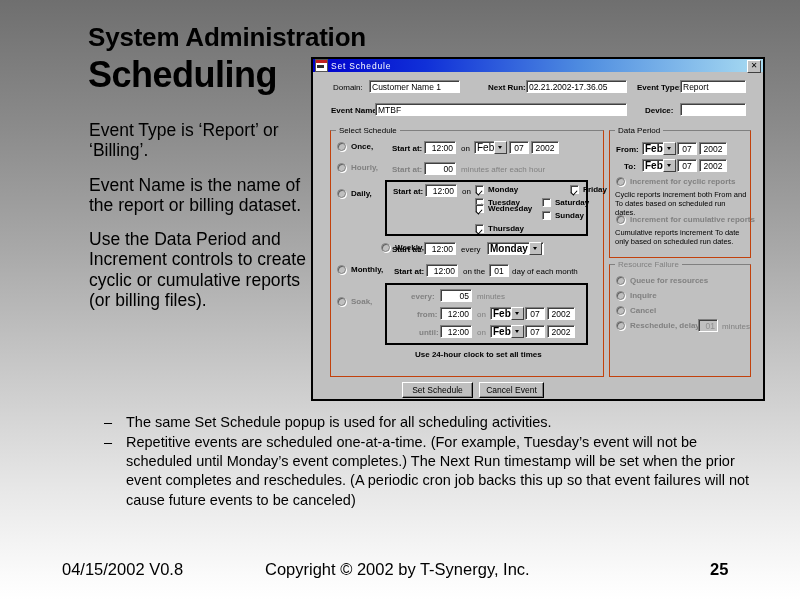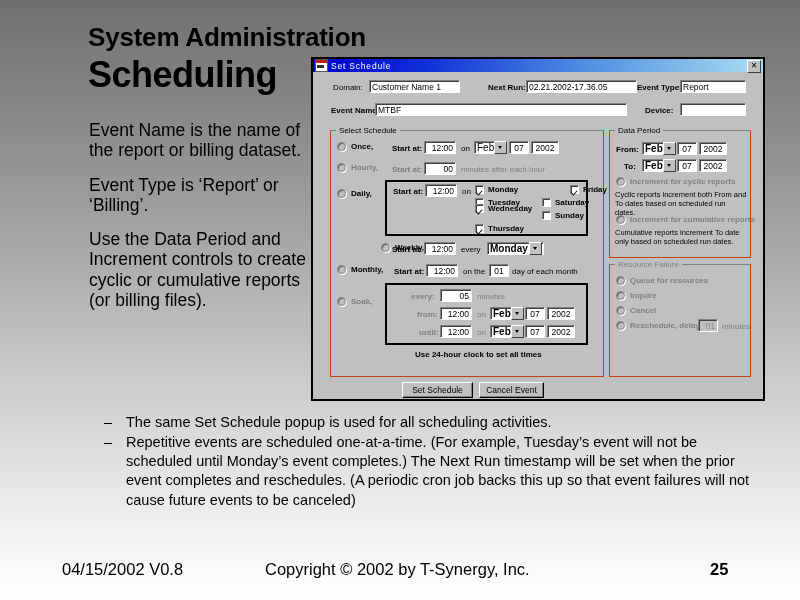--- a/index.html
+++ b/index.html
@@ -101,22 +101,22 @@
   }
   .desc{position:absolute;font-size:7.5px;color:#000;line-height:1.22;white-space:pre-line;}
 </style>
 </head>
 <body>
 
 <div id="slide-title">System Administration</div>
 <div id="slide-subtitle">Scheduling</div>
 
 <div id="body-text">
+  <p>Event Type is ‘Report’ or ‘Billing’.</p>
   <p>Event Name is the name of the report or billing dataset.</p>
-  <p>Event Type is ‘Report’ or ‘Billing’.</p>
   <p>Use the Data Period and Increment controls to create cyclic or cumulative reports (or billing files).</p>
 </div>
 
 <div id="notes">
   <div class="note-row">
     <div class="note-dash">–</div>
     <div class="note-text">The same Set Schedule popup is used for all scheduling activities.</div>
   </div>
   <div class="note-row">
     <div class="note-dash">–</div>
@@ -139,21 +139,21 @@
   </div>
 
   <div class="row" style="left:20px;top:24px;">
     <span class="lbl">Domain:</span>
   </div>
   <div class="fld" style="position:absolute;left:56px;top:21px;width:91px;">Customer Name 1</div>
 
   <div class="row" style="left:175px;top:24px;">
     <span class="lbl" style="font-weight:bold;">Next Run:</span>
   </div>
-  <div class="fld" style="position:absolute;left:213px;top:21px;width:111px;">02.21.2002-17.36.05</div>
+  <div class="fld" style="position:absolute;left:213px;top:21px;width:101px;">02.21.2002-17.36.05</div>
 
   <div class="row" style="left:324px;top:24px;">
     <span class="lbl" style="font-weight:bold;">Event Type:</span>
   </div>
   <div class="fld" style="position:absolute;left:367px;top:21px;width:66px;">Report</div>
 
   <div class="row" style="left:18px;top:47px;">
     <span class="lbl" style="font-weight:bold;">Event Name:</span>
   </div>
   <div class="fld" style="position:absolute;left:62px;top:44px;width:252px;">MTBF</div>

